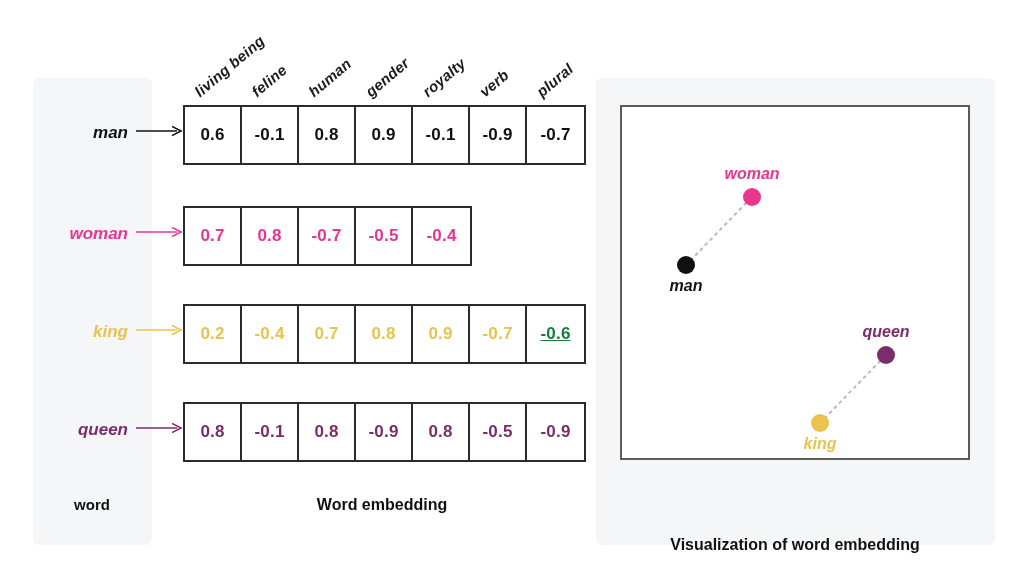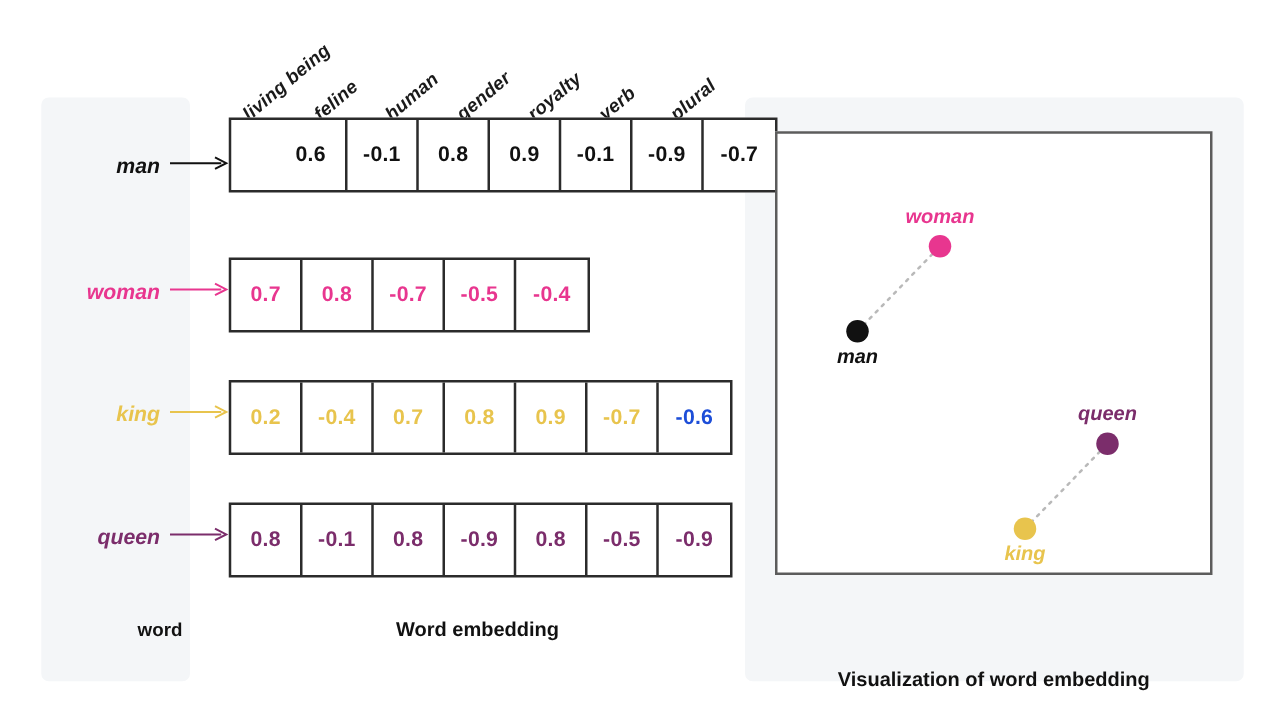--- a/index.html
+++ b/index.html
@@ -147,21 +147,21 @@
           <path d="M36,2.4 L45,7 L36,11.6" fill="none" stroke="#e8c44d" stroke-width="1.6"></path>
         </svg></div>
       <div class="word-label" style="color: rgb(123, 45, 107); left: 40px; width: 88px; top: 430px;">queen</div>
       <div class="row-arrow" style="left: 136px; top: 430px;"><svg width="48" height="14" viewBox="0 0 48 14">
           <line x1="0" y1="7" x2="41" y2="7" stroke="#7b2d6b" stroke-width="1.6"></line>
           <path d="M36,2.4 L45,7 L36,11.6" fill="none" stroke="#7b2d6b" stroke-width="1.6"></path>
         </svg></div>
     </div>
 
   <div id="table-area">
-      <div class="emb-row" style="top: 94px; left: 0px; padding-left: 36px;">
+      <div class="emb-row" style="top: 105px; left: 0px;">
         <div class="emb-cell" style="color: rgb(17, 17, 17);">0.6</div>
         <div class="emb-cell" style="color: rgb(17, 17, 17);">-0.1</div>
         <div class="emb-cell" style="color: rgb(17, 17, 17);">0.8</div>
         <div class="emb-cell" style="color: rgb(17, 17, 17);">0.9</div>
         <div class="emb-cell" style="color: rgb(17, 17, 17);">-0.1</div>
         <div class="emb-cell" style="color: rgb(17, 17, 17);">-0.9</div>
         <div class="emb-cell" style="color: rgb(17, 17, 17);">-0.7</div>
       </div>
       <div class="emb-row" style="top: 206px; left: 0px;">
         <div class="emb-cell" style="color: rgb(232, 54, 143);">0.7</div>
@@ -170,21 +170,21 @@
         <div class="emb-cell" style="color: rgb(232, 54, 143);">-0.5</div>
         <div class="emb-cell" style="color: rgb(232, 54, 143);">-0.4</div>
       </div>
       <div class="emb-row" style="top: 304px; left: 0px;">
         <div class="emb-cell" style="color: rgb(232, 196, 77);">0.2</div>
         <div class="emb-cell" style="color: rgb(232, 196, 77);">-0.4</div>
         <div class="emb-cell" style="color: rgb(232, 196, 77);">0.7</div>
         <div class="emb-cell" style="color: rgb(232, 196, 77);">0.8</div>
         <div class="emb-cell" style="color: rgb(232, 196, 77);">0.9</div>
         <div class="emb-cell" style="color: rgb(232, 196, 77);">-0.7</div>
-        <div class="emb-cell" style="color: #1d4ed8;">-0.6</div>
+        <div class="emb-cell" style="color: #15803d; text-decoration: underline;">-0.6</div>
       </div>
       <div class="emb-row" style="top: 402px; left: 0px;">
         <div class="emb-cell" style="color: rgb(123, 45, 107);">0.8</div>
         <div class="emb-cell" style="color: rgb(123, 45, 107);">-0.1</div>
         <div class="emb-cell" style="color: rgb(123, 45, 107);">0.8</div>
         <div class="emb-cell" style="color: rgb(123, 45, 107);">-0.9</div>
         <div class="emb-cell" style="color: rgb(123, 45, 107);">0.8</div>
         <div class="emb-cell" style="color: rgb(123, 45, 107);">-0.5</div>
         <div class="emb-cell" style="color: rgb(123, 45, 107);">-0.9</div>
       </div>
@@ -199,19 +199,19 @@
       <circle cx="224" cy="345" r="9" fill="#e8c44d"></circle>
       <circle cx="290" cy="277" r="9" fill="#7b2d6b"></circle>
     </svg>
   <div id="viz-labels">
       <div class="viz-dot-label" style="color: rgb(17, 17, 17); left: 686px; top: 277px;">man</div>
       <div class="viz-dot-label" style="color: rgb(232, 54, 143); left: 752px; top: 165px;">woman</div>
       <div class="viz-dot-label" style="color: rgb(232, 196, 77); left: 820px; top: 435px;">king</div>
       <div class="viz-dot-label" style="color: rgb(123, 45, 107); left: 886px; top: 323px;">queen</div>
     </div>
 
-  <div class="caption" id="caption-word" style="left:92px; top:496px;margin-left:36px;">word</div>
+  <div class="caption" id="caption-word" style="left:92px; top:496px;">word</div>
 
   <div class="caption" id="caption-emb" style="left:382px; top:496px;">Word embedding</div>
 
   <div class="caption" id="caption-viz" style="left:795px; top:496px;">Visualization of word embedding</div>
 
 </div>
 
 </body></html>

